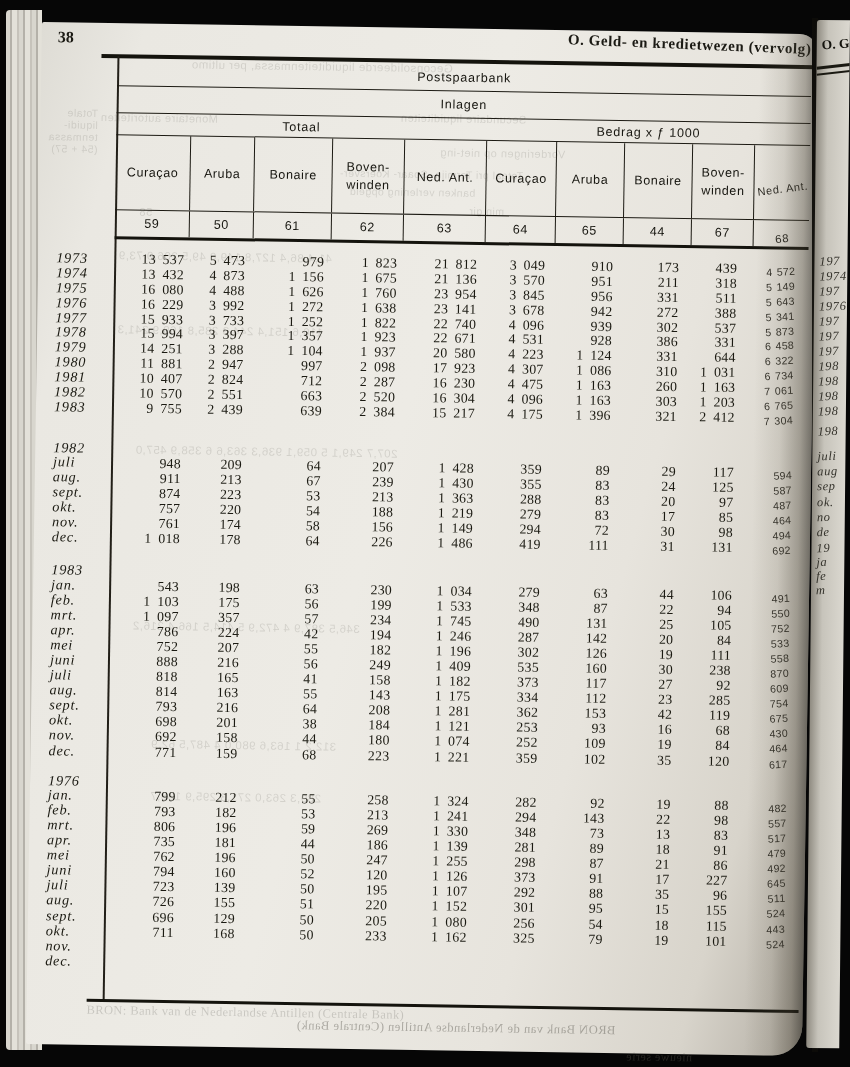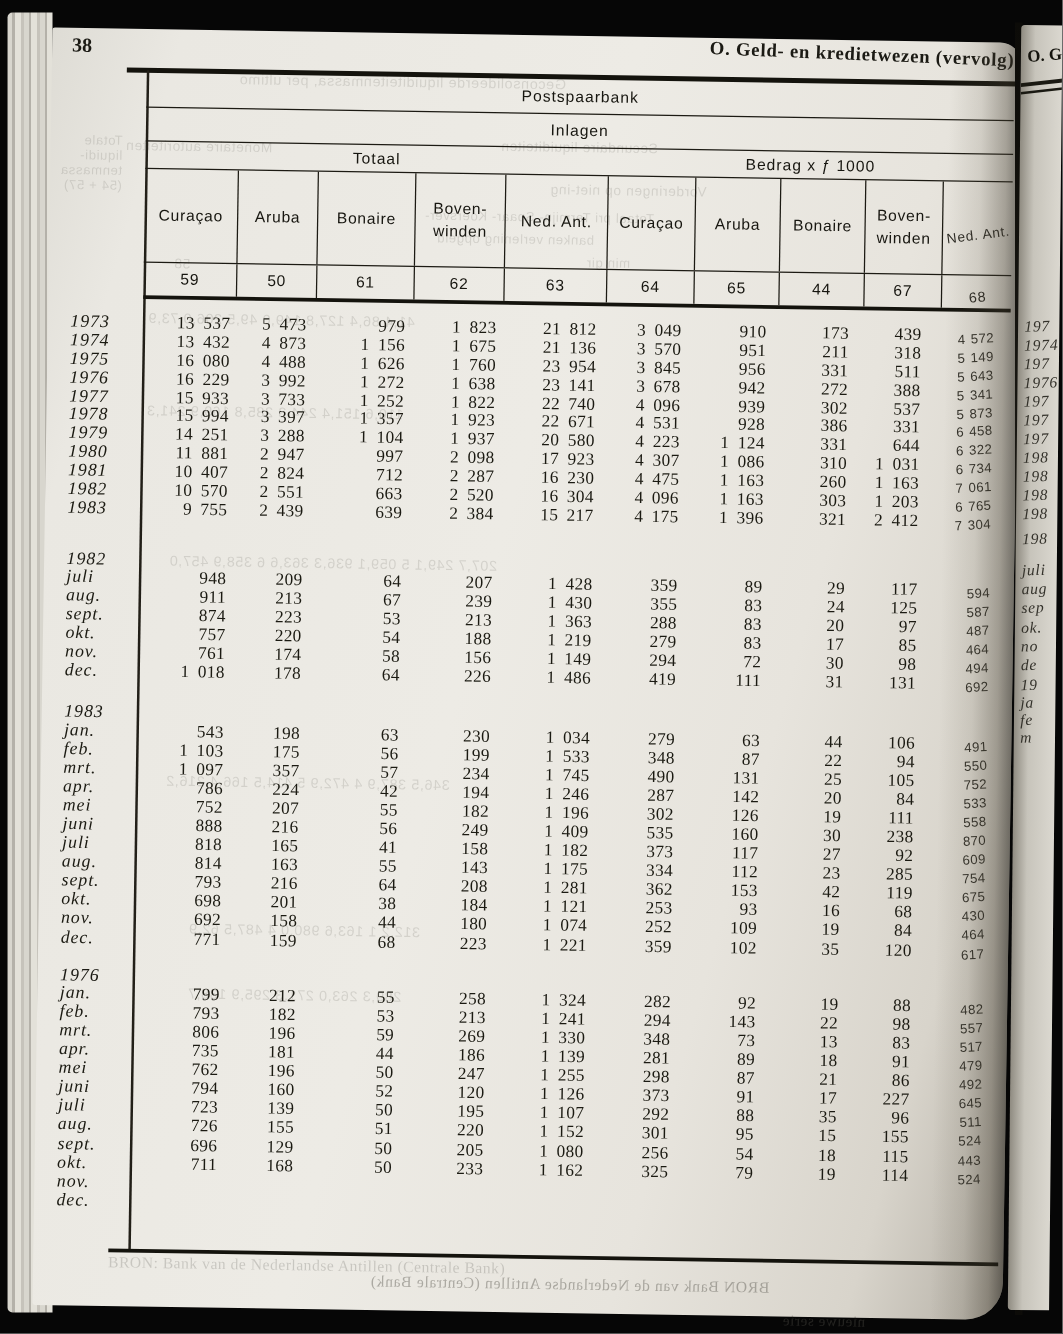--- a/index.html
+++ b/index.html
@@ -699,21 +699,21 @@
             <div class="grow">
               <div class="cell stub">okt.</div>
               <div class="cell v c59">711</div>
               <div class="cell v c60">168</div>
               <div class="cell v c61">50</div>
               <div class="cell v c62">233</div>
               <div class="cell v c63">1 162</div>
               <div class="cell v c64">325</div>
               <div class="cell v c65">79</div>
               <div class="cell v c66">19</div>
-              <div class="cell v c67">114</div>
+              <div class="cell v c67">101</div>
               <div class="cell v c68">524</div>
             </div>
             <div class="grow">
               <div class="cell stub">nov.</div>
               <div class="cell v c59"></div>
               <div class="cell v c60"></div>
               <div class="cell v c61"></div>
               <div class="cell v c62"></div>
               <div class="cell v c63"></div>
               <div class="cell v c64"></div>

